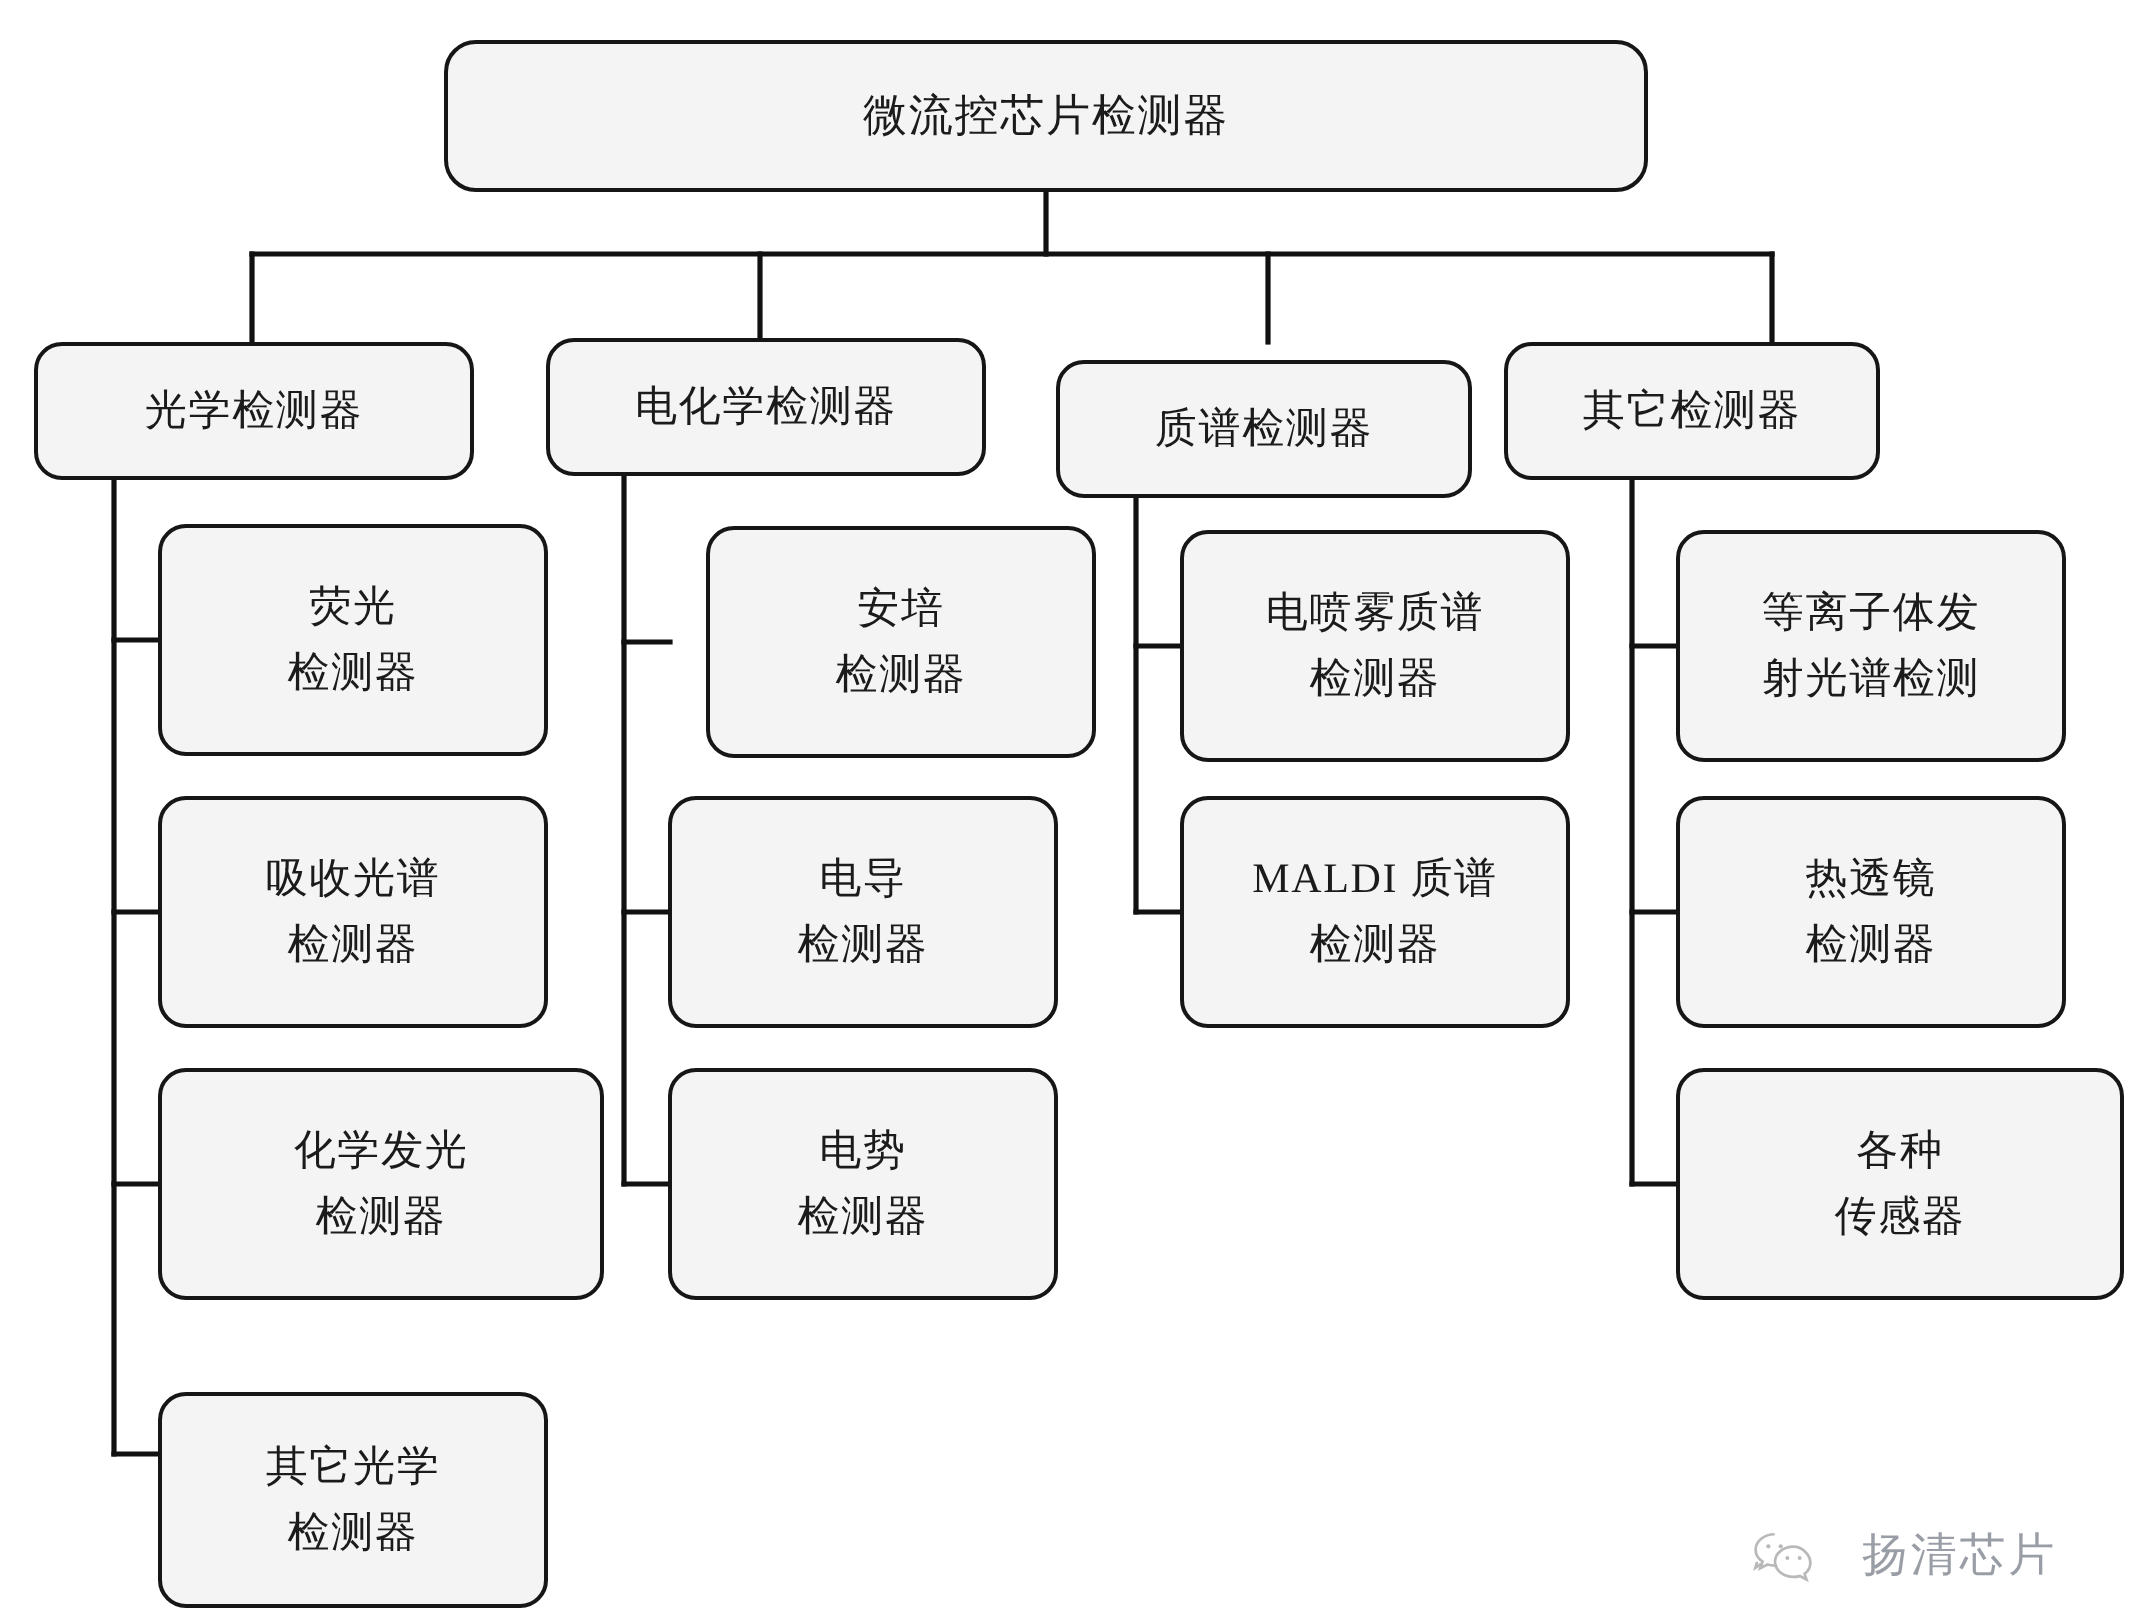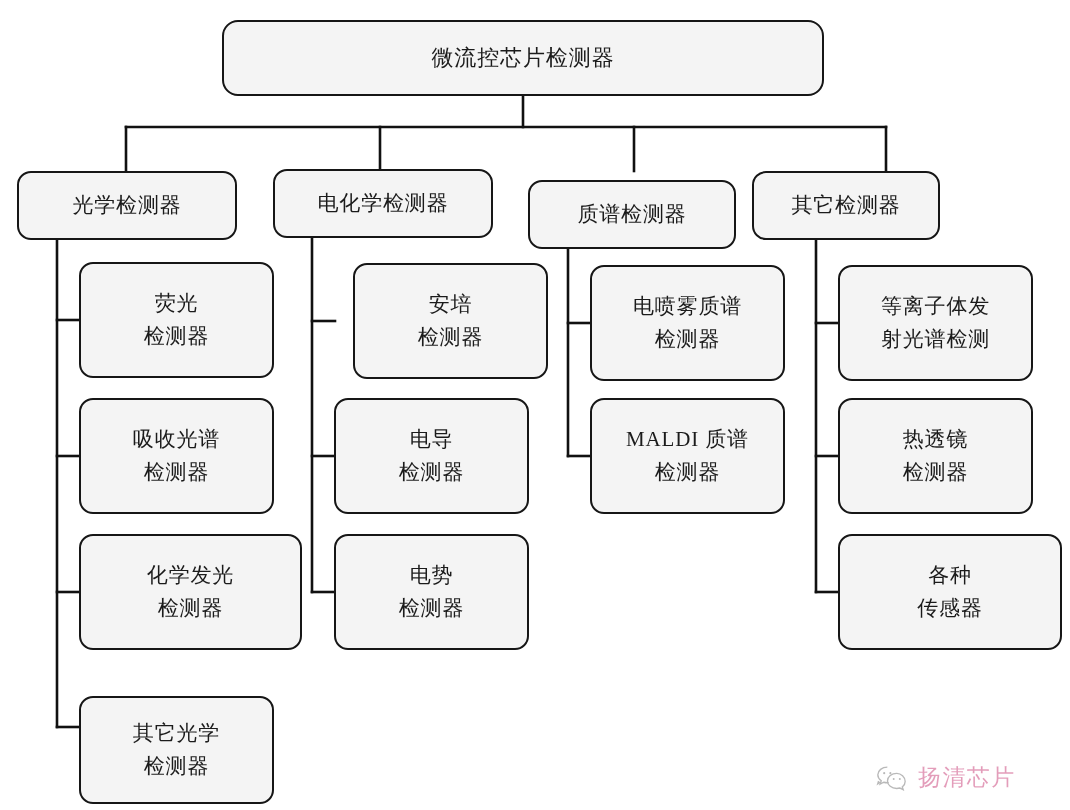--- a/index.html
+++ b/index.html
@@ -61,23 +61,23 @@
     font-size: 21px;
   }
   .node-line {
     display: block;
     white-space: nowrap;
   }
   .watermark {
     position: absolute;
     display: flex;
     align-items: center;
-    gap: 9px;
+    gap: 22px;
     opacity: 0.42;
-    color: #be185d;
+    color: #0f172a;
   }
   .watermark-text {
     font-size: 23px;
     font-family: "Liberation Sans", "DejaVu Sans", sans-serif;
     letter-spacing: 0.06em;
     white-space: nowrap;
   }
   .wechat-icon {
     width: 34px;
     height: 28px;

